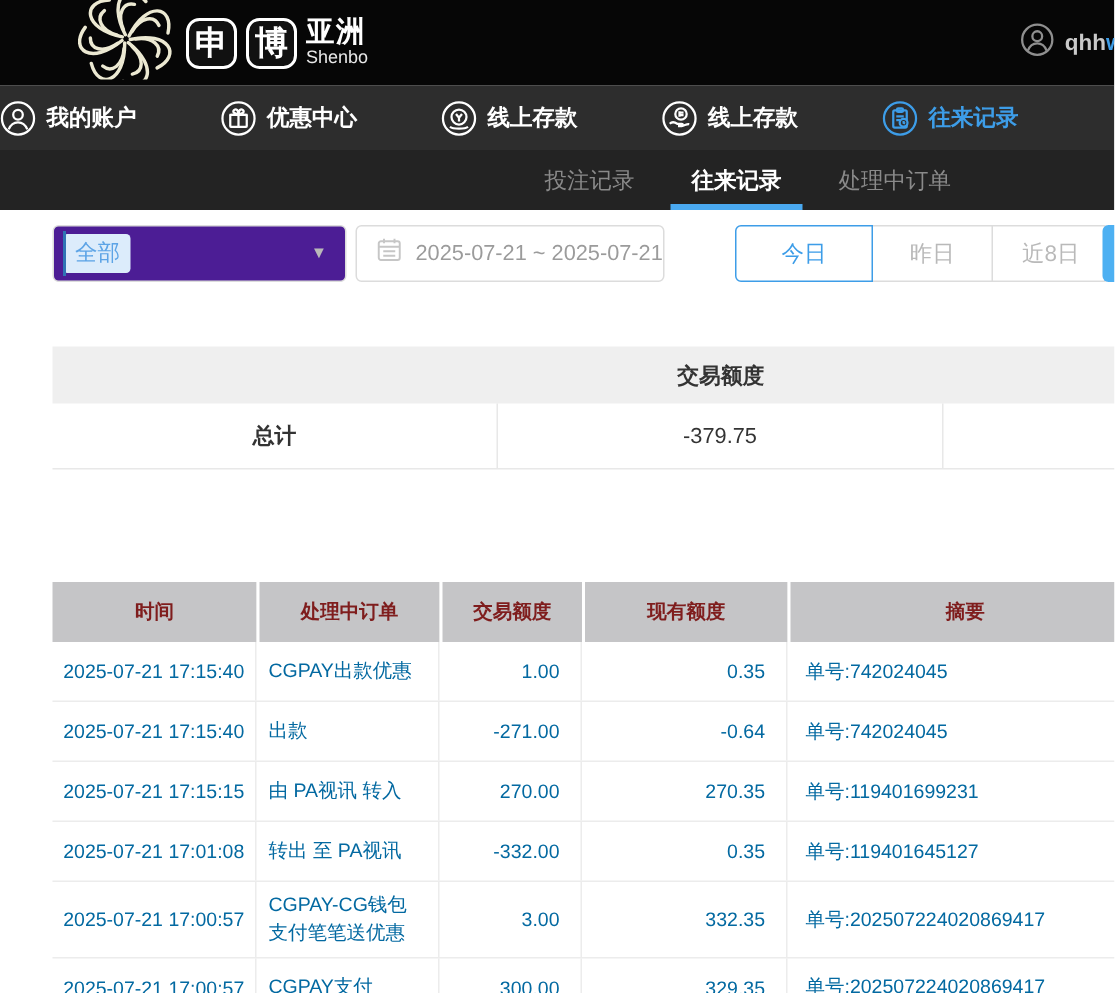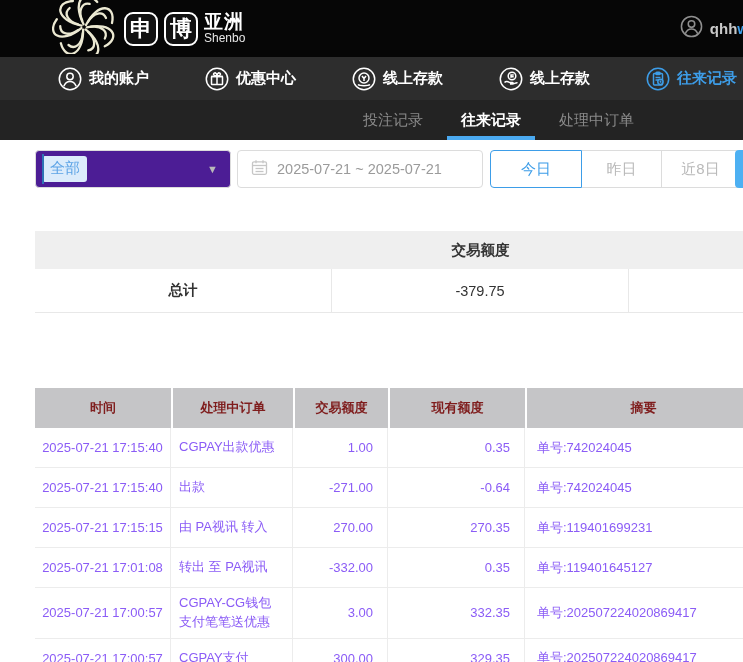--- a/index.html
+++ b/index.html
@@ -16,38 +16,38 @@
     margin-left:6px; background:#111; }
   .logo-region { margin-left:6px; line-height:1.05; }
   .logo-region .zh { color:#fff; font-size:19px; font-weight:bold; letter-spacing:1px; }
   .logo-region .en { color:#e8e8e8; font-size:12px; }
   .userchip { position:absolute; right:-6px; top:0; height:57px; display:flex; align-items:center; gap:7px; cursor:pointer; }
   .userchip .uname { font-size:15px; font-weight:bold; }
   .userchip .uname .g { color:#c9c9c9; }
   .userchip .uname .b { color:#3d9de8; }
 
   
-  .mainnav { height:43px; background:#2d2d2d; display:flex; align-items:center; padding-left:58px; gap:56px; }
+  .mainnav { height:43px; background:#2d2d2d; display:flex; align-items:center; gap:56px; }
   .nav-item { display:flex; align-items:center; gap:7px; color:#fff; font-size:15px; font-weight:bold; cursor:pointer; white-space:nowrap; }
   .nav-item svg { display:block; }
   .nav-item.active { color:#3d9de8; }
 
   
   .subnav { height:40px; background:#232323; display:flex; align-items:stretch; padding-left:349px; gap:10px; }
   .tab { padding:0 14px; display:flex; align-items:center; color:#8a8a8a; font-size:15px; cursor:pointer; position:relative; white-space:nowrap; }
   .tab.active { color:#fff; font-weight:bold; }
   .tab.active::after { content:""; position:absolute; left:0; right:0; bottom:0; height:4px; background:#4aa9f0; }
 
   
   .dropdown { position:absolute; left:35px; top:150px; width:196px; height:38px; border:1px solid #dcdcdc;
     border-radius:4px; background:#4c1d95; display:flex; align-items:center; padding-left:6px; cursor:pointer; }
   .sel-chip { position:relative; background:#dcecfb; color:#5da4e6; font-size:15px; padding:3px 7px 4px 8px; border-radius:3px; }
   .sel-cursor { position:absolute; left:0; top:-2px; width:2px; height:30px; background:#2f74b5; }
   .dd-caret { position:absolute; right:12px; color:#b9b9b9; font-size:11px; }
-  .datebox { position:absolute; left:237px; top:150px; width:246px; height:38px; border:1px solid #dcdcdc;
+  .datebox { position:absolute; left:237px; top:150px; width:206px; height:38px; border:1px solid #dcdcdc;
     border-radius:4px; background:#fff; display:flex; align-items:center; padding-left:13px; gap:9px; cursor:pointer; }
   .datebox .dtext { color:#9b9b9b; font-size:14.5px; white-space:nowrap; }
   .btn-group { position:absolute; left:490px; top:150px; height:38px; display:flex; }
   .qbtn { height:38px; background:#fff; font-size:15px; display:flex; align-items:center; justify-content:center; cursor:pointer; }
   .qbtn.b1 { width:92px; border:1px solid #3d9de8; color:#3d9de8; border-radius:4px 0 0 4px; }
   .qbtn.b2 { width:80px; border:1px solid #dcdcdc; border-left:none; color:#b9b9b9; }
   .qbtn.b3 { width:78px; border:1px solid #dcdcdc; border-left:none; color:#b9b9b9; border-radius:0 4px 4px 0; }
   .search-btn { position:absolute; left:735px; top:150px; width:44px; height:38px; background:#4db0f2; border-radius:4px; cursor:pointer; }
 
   
@@ -58,21 +58,21 @@
   .summary .srow > div { height:43px; display:flex; align-items:center; justify-content:center; font-size:14.5px; color:#333; }
   .summary .srow .c1 { font-weight:bold; border-right:1px solid #e8e8e8; }
   .summary .srow .c2 { border-right:1px solid #e8e8e8; }
 
   
   .records { position:absolute; left:35px; top:388px; width:725px; font-size:13px; }
   .rhead { display:grid; grid-template-columns:136px 122px 95px 137px 235px; height:40px; }
   .rhead > div { background:#c5c5c7; color:#7f1d1d; font-weight:bold; display:flex; align-items:center; justify-content:center; }
   .rhead > div + div { border-left:2px solid #fff; }
   .rrow { display:grid; grid-template-columns:136px 122px 95px 137px 235px; border-bottom:1px solid #ececec; min-height:40px; }
-  .rrow > div { display:flex; align-items:center; color:#8b5cf6; }
+  .rrow > div { display:flex; align-items:center; color:#0369a1; }
   .rrow > div:not(:last-child) { border-right:1px solid #ececec; }
   .rc-time { justify-content:center; white-space:nowrap; }
   .rc-type { padding:6px 8px; line-height:1.45; }
   .rc-amt, .rc-bal { justify-content:flex-end; padding-right:14px; }
   .rc-memo { padding-left:12px; white-space:nowrap; }
 </style>
 </head>
 <body>
 
 <div class="page">

